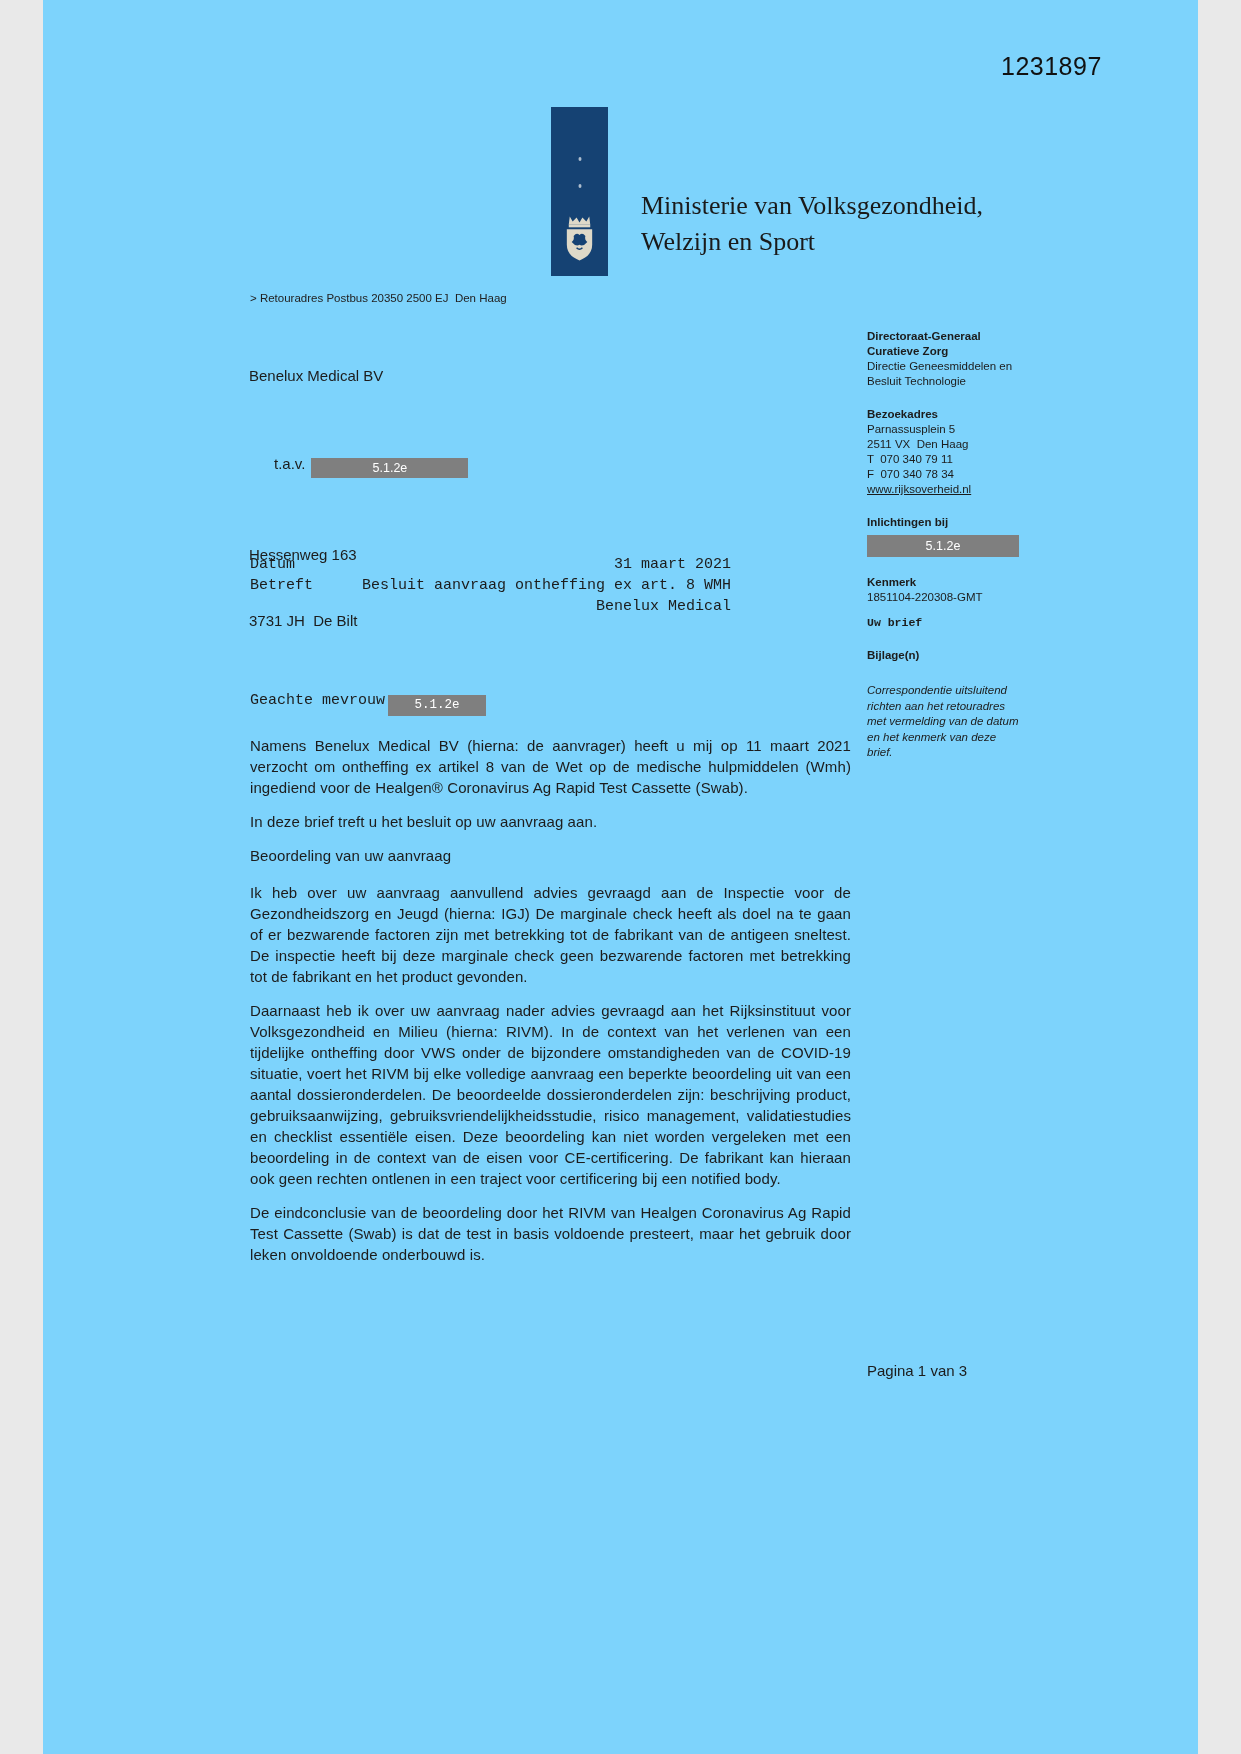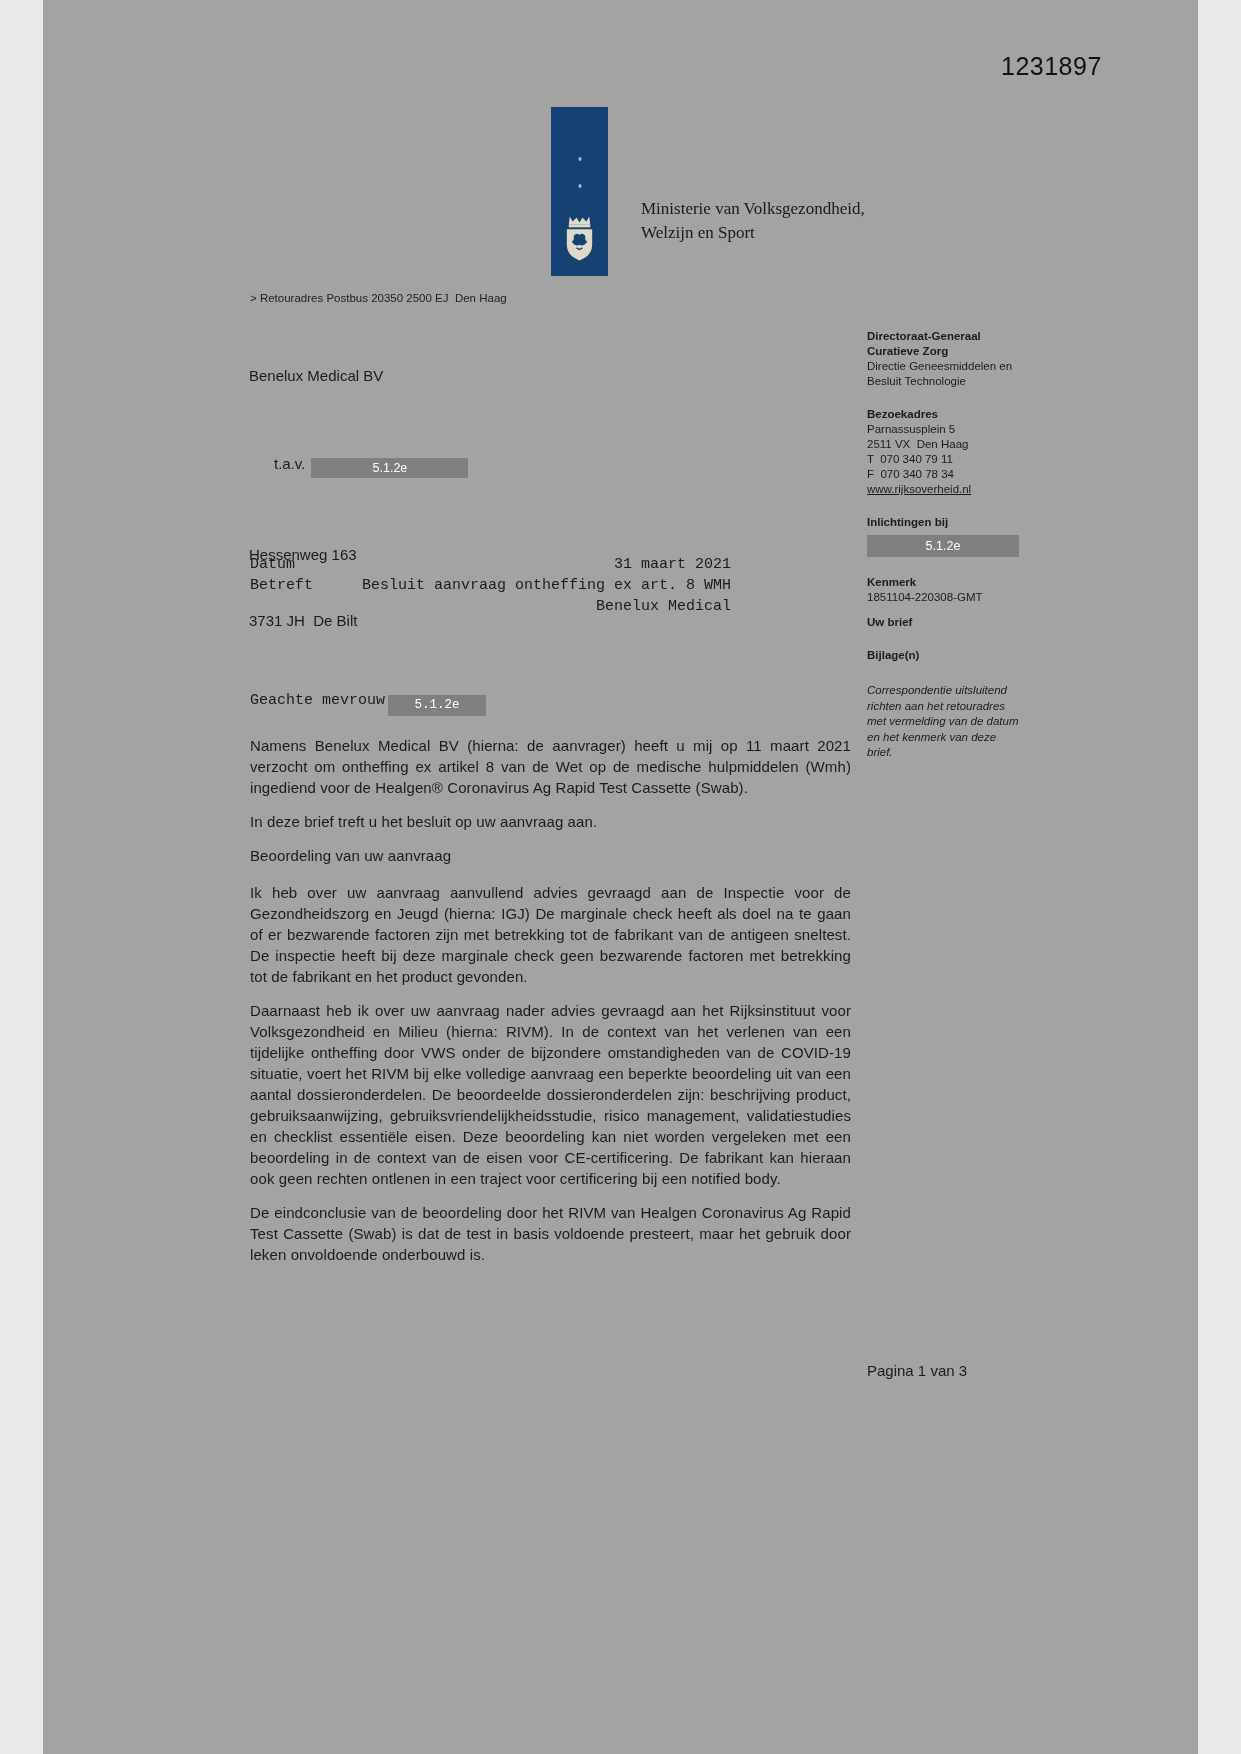--- a/index.html
+++ b/index.html
@@ -1,21 +1,21 @@
 <!DOCTYPE html>
 <html><head>
 <meta charset="utf-8">
 <style>
   html, body { margin: 0; padding: 0; background: #e9e9e9; }
   .page {
     position: relative;
     width: 1155px;
     height: 1754px;
     margin: 0 auto;
-    background: #a3a3a3;
+    background: #7dd3fc;
     font-family: "Liberation Sans", sans-serif;
     color: #1c1c1c;
     overflow: hidden;
   }
 
   
   .stamp {
     position: absolute;
     left: 958px;
     top: 52px;
@@ -48,23 +48,23 @@
     position: absolute;
     left: 9px;
     bottom: 10px;
     width: 39px;
     height: 54px;
   }
 
   .ministry-name {
     position: absolute;
     left: 598px;
-    top: 197px;
+    top: 188px;
     font-family: "Liberation Serif", serif;
-    font-size: 17px;
+    font-size: 26px;
     line-height: 1.4;
     color: #1a1a1a;
   }
 
   .return-address {
     position: absolute;
     left: 207px;
     top: 292px;
     font-size: 11.5px;
     color: #222;
@@ -230,21 +230,21 @@
     <div class="blk">
       <div class="b">Inlichtingen bij</div>
       <span class="redaction sidebar-box">5.1.2e</span>
     </div>
 
     <div class="blk-tight">
       <div class="b">Kenmerk</div>
       <div>1851104-220308-GMT</div>
     </div>
 
-    <div class="blk" style="">
+    <div class="blk" style="font-family:Liberation Mono, monospace;">
       <div class="b">Uw brief</div>
     </div>
 
     <div class="blk-tight">
       <div class="b">Bijlage(n)</div>
     </div>
 
     <div class="note">Correspondentie uitsluitend richten aan het retouradres met vermelding van de datum en het kenmerk van deze brief.</div>
   </aside>
 

